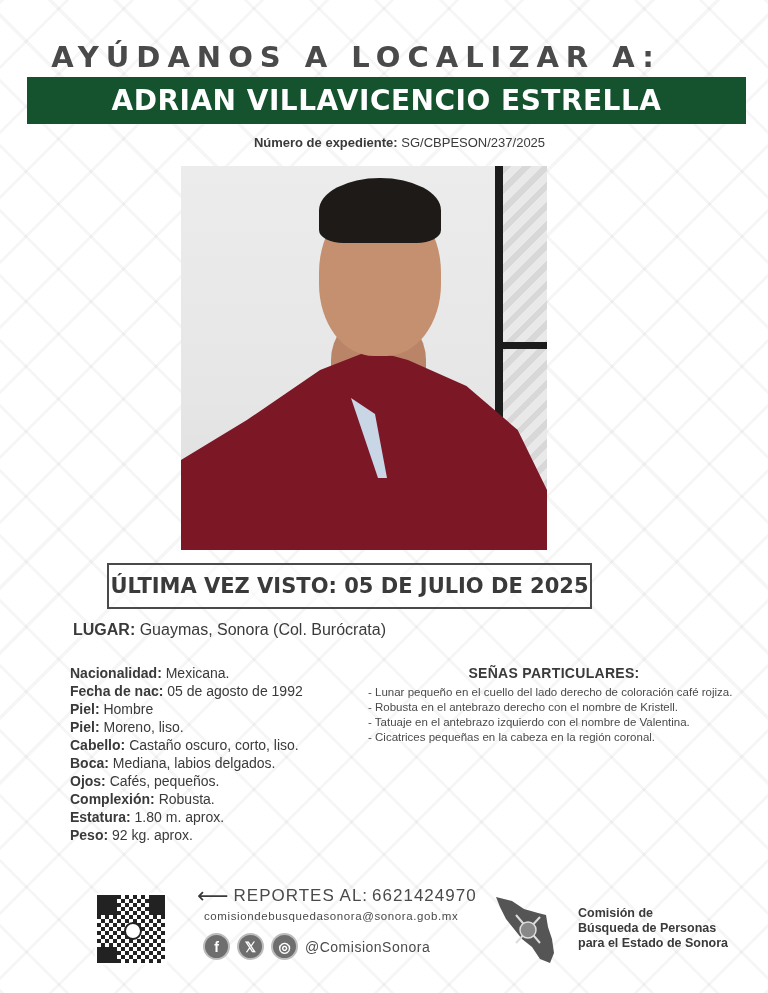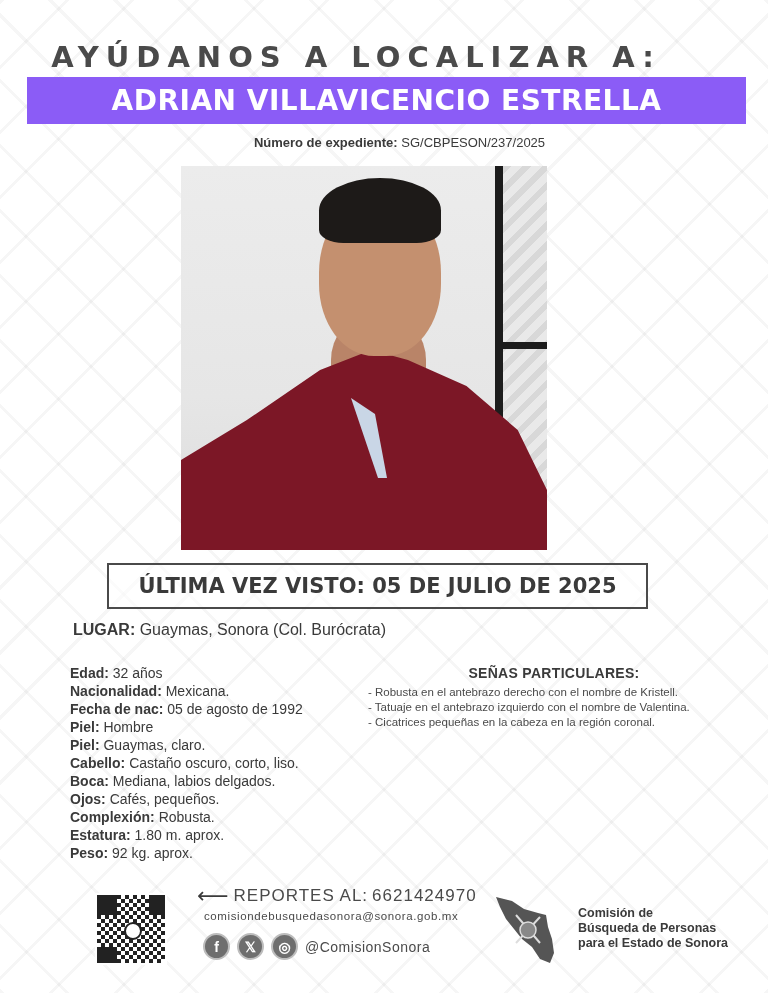--- a/index.html
+++ b/index.html
@@ -24,21 +24,21 @@
     position: absolute; left: 0; top: 40px; width: 712px;
     text-align: center;
     font-family: "DejaVu Sans", sans-serif;
     font-weight: bold;
     font-size: 29px;
     letter-spacing: 7px;
     color: #4a4a4a;
   }
   .name-banner {
     position: absolute; left: 27px; top: 77px; width: 719px; height: 47px;
-    background: #8b5cf6;
+    background: #14532d;
     display: flex; align-items: center; justify-content: center;
   }
   .name-banner span {
     font-family: "DejaVu Sans", sans-serif;
     font-weight: bold;
     font-size: 28px;
     color: #ffffff;
     letter-spacing: 0.5px;
   }
   .expediente {
@@ -79,21 +79,21 @@
   .photo .head {
     position: absolute; left: 138px; top: 30px; width: 122px; height: 160px;
     background: #c4906f; border-radius: 48% 48% 45% 45%;
   }
   .photo .hair {
     position: absolute; left: 138px; top: 12px; width: 122px; height: 65px;
     background: #1d1a18; border-radius: 50% 50% 20% 20%;
   }
 
   .last-seen {
-    position: absolute; left: 107px; top: 563px; width: 541px; height: 46px;
+    position: absolute; left: 107px; top: 563px; width: 485px; height: 46px;
     border: 2px solid #4a4a4a;
     display: flex; align-items: center; justify-content: center;
     background: rgba(255,255,255,0.6);
   }
   .last-seen span {
     font-family: "DejaVu Sans", sans-serif;
     font-weight: bold; font-size: 21px; color: #3a3a3a;
   }
   .lugar {
     position: absolute; left: 73px; top: 621px;
@@ -194,35 +194,35 @@
   <div class="last-seen">
     <span>ÚLTIMA VEZ VISTO: 05 DE JULIO DE 2025</span>
   </div>
 
   <div class="lugar">
     <b>LUGAR:</b>
     <span>Guaymas, Sonora (Col. Burócrata)</span>
   </div>
 
   <div class="details">
-    <div class="detail-row"><b>Edad:</b> <span>32 años</span></div>
     <div class="detail-row"><b>Nacionalidad:</b> <span>Mexicana.</span></div>
     <div class="detail-row"><b>Fecha de nac:</b> <span>05 de agosto de 1992</span></div>
     <div class="detail-row"><b>Piel:</b> <span>Hombre</span></div>
-    <div class="detail-row"><b>Piel:</b> <span>Guaymas, claro.</span></div>
+    <div class="detail-row"><b>Piel:</b> <span>Moreno, liso.</span></div>
     <div class="detail-row"><b>Cabello:</b> <span>Castaño oscuro, corto, liso.</span></div>
     <div class="detail-row"><b>Boca:</b> <span>Mediana, labios delgados.</span></div>
     <div class="detail-row"><b>Ojos:</b> <span>Cafés, pequeños.</span></div>
     <div class="detail-row"><b>Complexión:</b> <span>Robusta.</span></div>
     <div class="detail-row"><b>Estatura:</b> <span>1.80 m. aprox.</span></div>
     <div class="detail-row"><b>Peso:</b> <span>92 kg. aprox.</span></div>
   </div>
 
   <div class="senas">
     <div class="senas-title">SEÑAS PARTICULARES:</div>
+    <div class="senas-item">- Lunar pequeño en el cuello del lado derecho de coloración café rojiza.</div>
     <div class="senas-item">- Robusta en el antebrazo derecho con el nombre de Kristell.</div>
     <div class="senas-item">- Tatuaje en el antebrazo izquierdo con el nombre de Valentina.</div>
     <div class="senas-item">- Cicatrices pequeñas en la cabeza en la región coronal.</div>
   </div>
 
   <div class="qr">
     <div class="qr-badge"></div>
   </div>
 
   <div class="reportes">

